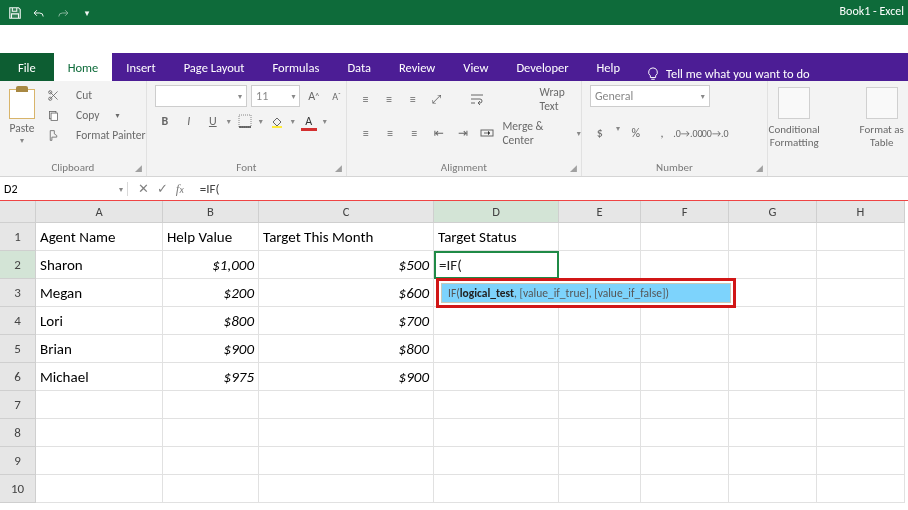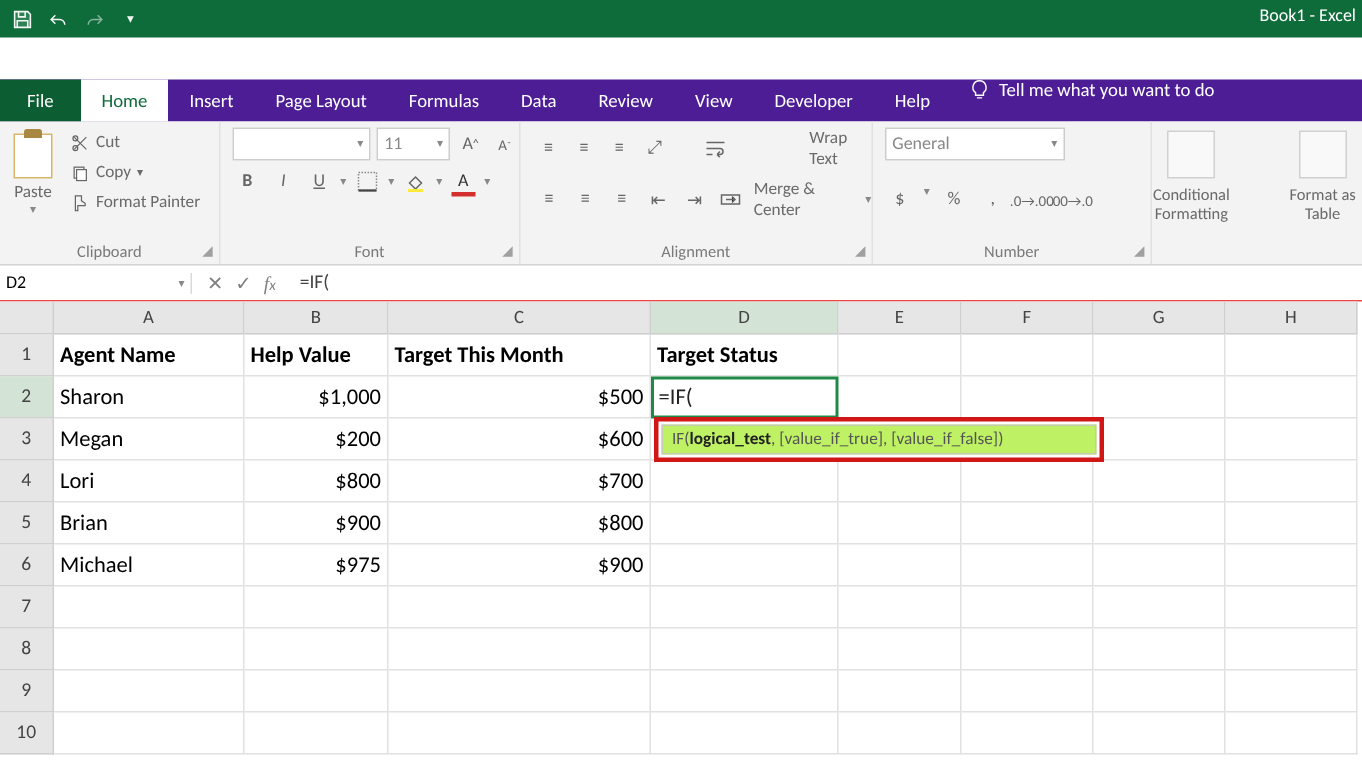--- a/index.html
+++ b/index.html
@@ -9,34 +9,34 @@
   .title-bar { background: #0e6b3a; height: 25px; display: flex; align-items: center; color: #fff; font-size: 11px; position: relative; }
   .qat { display: flex; gap: 10px; padding-left: 8px; align-items: center; }
   .qat-icon { width: 14px; height: 14px; display:flex; align-items:center; justify-content:center; color:#fff; opacity:.95; }
   .title-text { position: absolute; right: 4px; top: 4px; color: #fff; font-size: 12px; }
 
   
   .ribbon-tabs { background: #4c1d95; height: 28px; display: flex; align-items: stretch; padding-left: 0; margin-top: 28px; }
   .tab { color: #fff; font-size: 12.5px; padding: 0 14px; display:flex; align-items:center; cursor:pointer; }
   .tab.file { background:#0d5d32; padding:0 18px; }
   .tab.active { background:#fff; color:#0e6b3a; }
-  .tab-hint { display:flex; align-items:flex-start; color:#fff; gap:6px; padding-left:12px; font-size:12.5px; }
+  .tab-hint { display:flex; align-items:flex-end; color:#fff; gap:6px; padding-left:12px; font-size:12.5px; }
 
   
   .ribbon { background:#f3f3f3; height:96px; border-bottom:1px solid #d5d5d5; display:flex; position:relative; }
   .group { border-right:1px solid #e1e1e1; height:100%; position:relative; padding-top:4px; }
   .group-label { position:absolute; bottom:2px; left:0; right:0; text-align:center; color:#7a7a7a; font-size:11px; }
   .group-expand { position:absolute; bottom:3px; right:4px; font-size:9px; color:#a0a0a0; }
 
   .clipboard { width:150px; }
   .clipboard .big { float:left; width:44px; text-align:center; padding-top:2px; }
   .clipboard .big .icon-placeholder { width:26px; height:30px; margin:2px auto 0; background:#fff; border:1px solid #d8b46a; position:relative; }
   .clipboard .big .icon-placeholder::before { content:""; position:absolute; top:-4px; left:6px; width:12px; height:6px; background:#a88842; border-radius:2px 2px 0 0; }
   .clipboard .side { float:left; margin-left:2px; color:#6a6a6a; font-size:11.5px; line-height:20px; }
-  .clipboard .side div { display:flex; gap:4px; align-items:center; }
+  .clipboard .side div { display:flex; gap:16px; align-items:center; }
   .side-icon { width:14px; height:14px; display:inline-flex; align-items:center; justify-content:center; }
 
   .fontgrp { width:200px; padding-left:8px; }
   .fontgrp .row { display:flex; gap:4px; align-items:center; margin-bottom:4px; }
   .fake-select { background:#fff; border:1px solid #cdcdcd; height:22px; font-size:12px; color:#888; display:flex; align-items:center; padding:0 4px; justify-content:space-between; }
   .fake-select.w1 { width:98px; }
   .fake-select.w2 { width:52px; }
   .btnlet { width:20px; height:20px; display:flex; align-items:center; justify-content:center; color:#666; font-size:12px; }
 
   .aligngrp { width:240px; padding-left:10px; }
@@ -55,26 +55,26 @@
   .formula-input { flex:1; font-size:13px; color:#444; padding-left:6px; }
 
   
   .sheet { display:grid; grid-template-columns: 36px 127px 96px 175px 125px 82px 88px 88px 88px; }
   .hdr { background:#e6e6e6; border-right:1px solid #cfcfcf; border-bottom:1px solid #cfcfcf; text-align:center; font-size:12.5px; color:#444; height:22px; line-height:22px; }
   .hdr.corner { background:#e6e6e6; }
   .hdr.col-active { background:#d3e4d6; }
   .rowhdr { background:#e6e6e6; border-right:1px solid #cfcfcf; border-bottom:1px solid #cfcfcf; text-align:center; font-size:13px; color:#444; display:flex; align-items:center; justify-content:center; }
   .rowhdr.active { background:#d3e4d6; }
   .cell { border-right:1px solid #e1e1e1; border-bottom:1px solid #e1e1e1; font-size:15px; padding:2px 4px; height:28px; display:flex; align-items:center; }
-  .cell.bold { font-weight:bold;text-align:right; }
-  .cell.right { justify-content:flex-end; }
+  .cell.bold { font-weight:normal;text-align:right; }
+  .cell.right { justify-content:flex-end;font-style:italic; }
   .cell.editing { border:2px solid #1f8a46; padding:1px 3px; font-family: Calibri, Arial; color:#222; }
 
   .tooltip-box { position:absolute; border:3px solid #d11616; background:#fff; padding:2px; }
-  .tooltip-inner { background:#bef264; border:1px solid #c9c9b8; font-size:11.5px; color:#555; padding:2px 6px; }
+  .tooltip-inner { background:#7dd3fc; border:1px solid #c9c9b8; font-size:11.5px; color:#555; padding:2px 6px; }
   .tooltip-inner b { font-weight:bold; color:#222; }
 
   svg { display:block; }
 </style>
 </head>
 <body>
 
 <div class="title-bar">
   <div class="qat">
     <span class="qat-icon">

